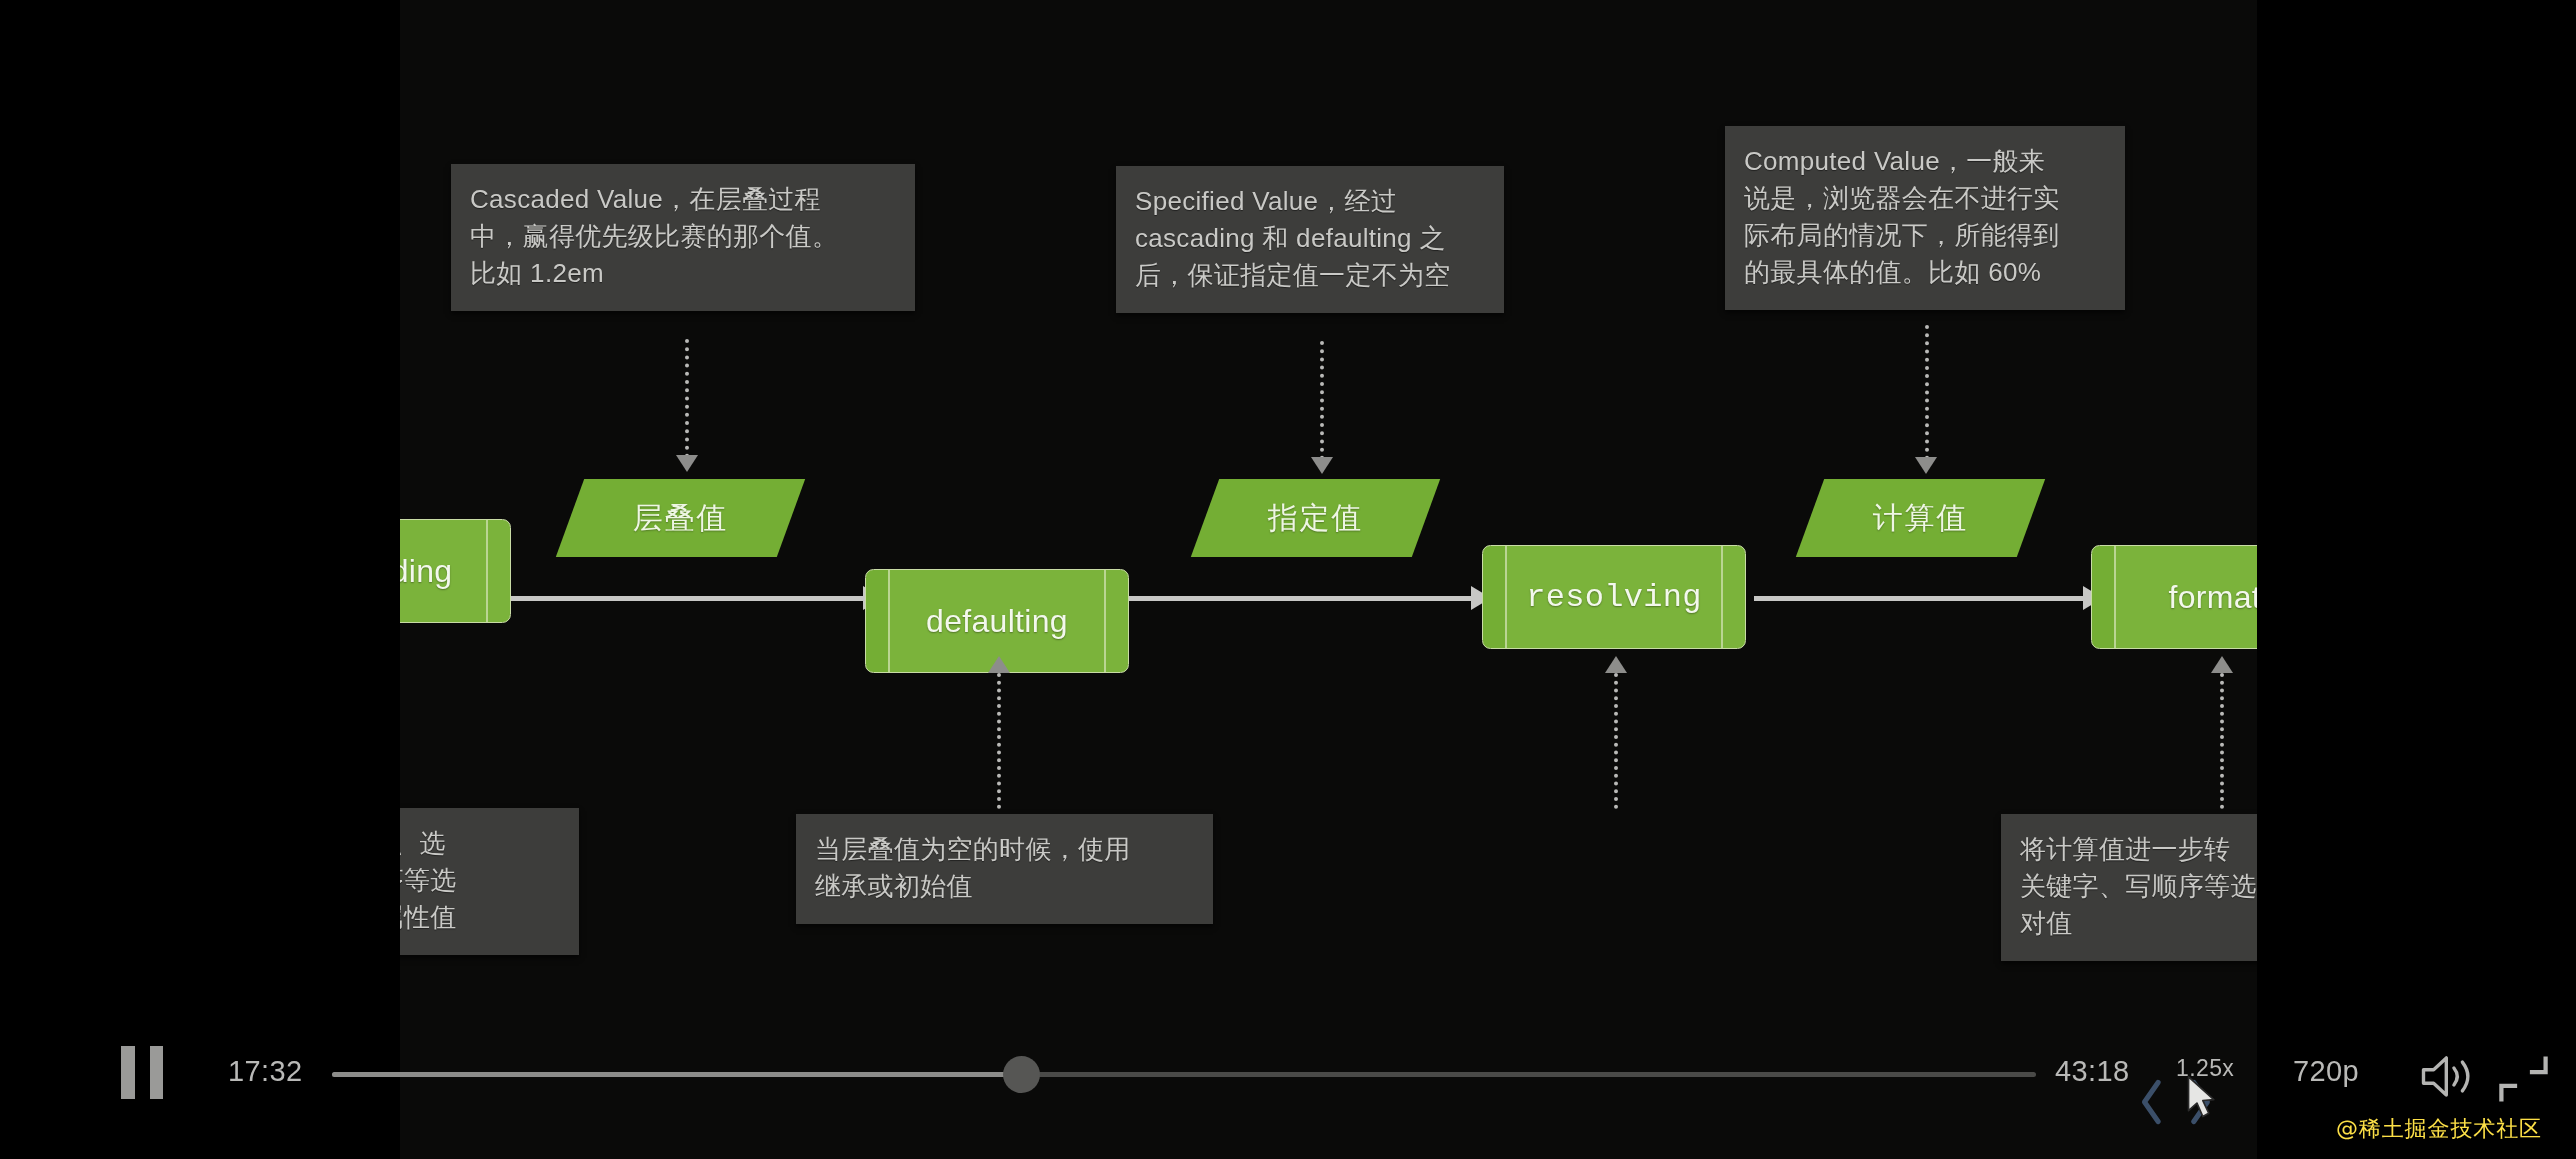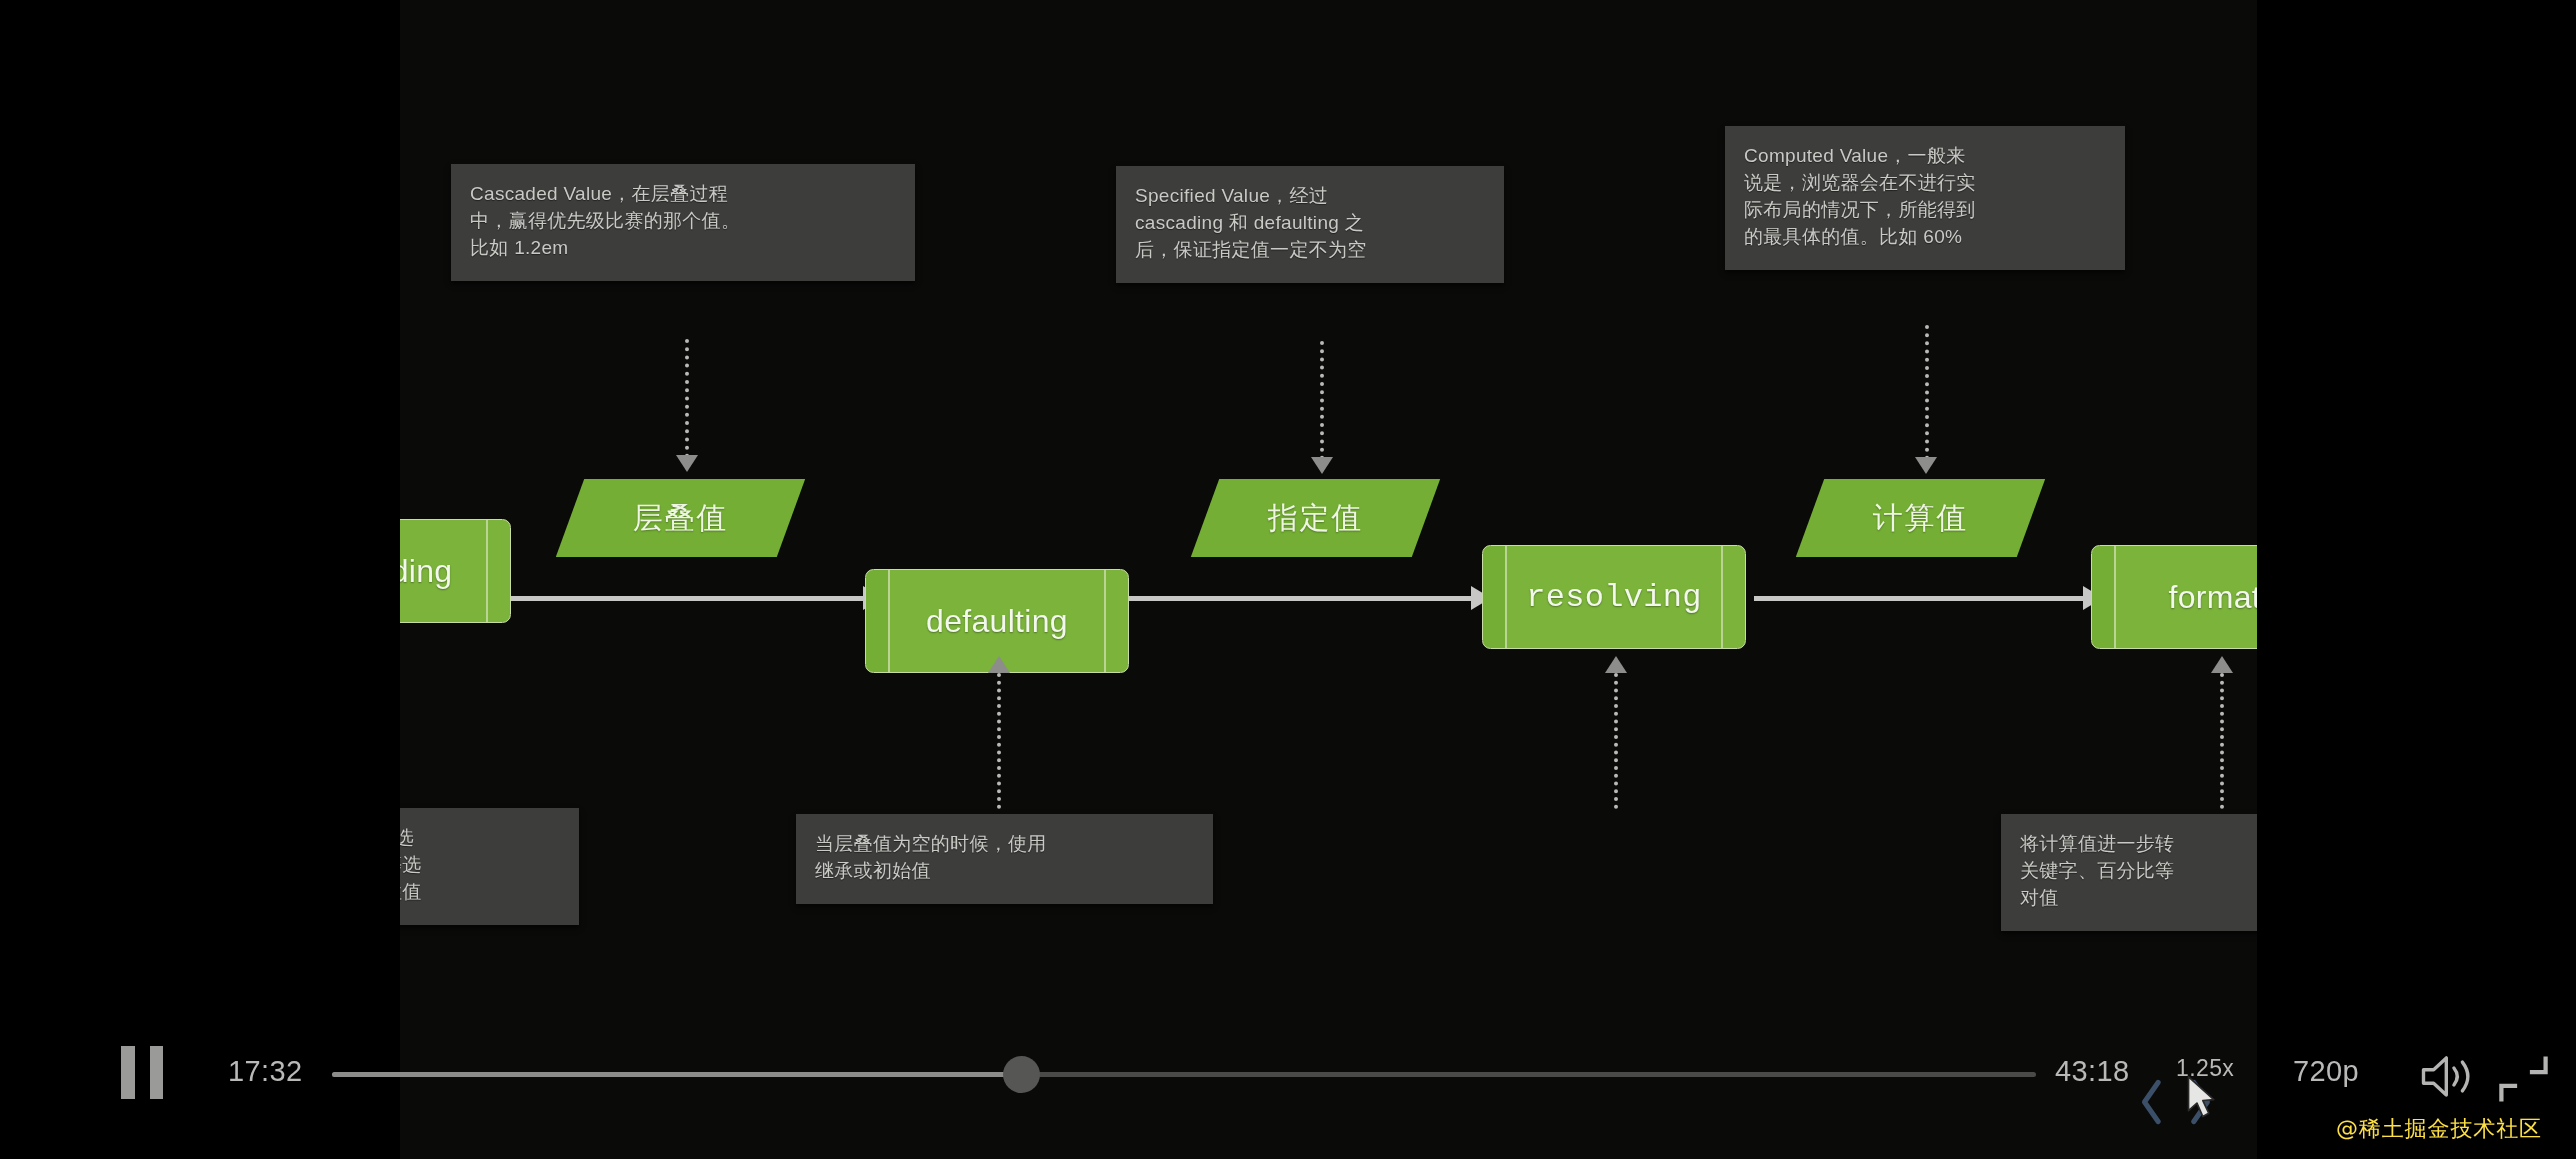--- a/index.html
+++ b/index.html
@@ -19,21 +19,21 @@
     background:#0a0a09;
     overflow:hidden;
   }
   #video-inner { position:absolute; left:0; top:0; width:1857px; height:1159px; }
 
   
   .note {
     position:absolute;
     background:#3d3d3b;
     color:#c9c9c6;
-    font-size:19px;
+    font-size:26px;
     line-height:1.42;
     padding:17px 19px 19px 19px;
     letter-spacing:0.3px;
     text-shadow:0 0.9px 0.9px rgba(0,0,0,.45);
     white-space:pre-line;
   }
   .note.shadowed { box-shadow:0 2.6px 5.1px rgba(0,0,0,.6); }
 
   
   .dots {
@@ -235,21 +235,21 @@
 
       <div class="note shadowed" style="left:-94px; top:808px; width:273px;">ortant、选
 写顺序等选
 一个属性值</div>
 
       <div class="note shadowed" style="left:396px; top:814px; width:417px;">当层叠值为空的时候，使用
 继承或初始值</div>
 
 
       <div class="note shadowed" style="left:1601px; top:814px; width:341px;">将计算值进一步转
-关键字、百分比等
+关键字、写顺序等选
 对值</div>
 
     </div>
   </div>
 
   <div id="controls"></div>
 
   <div id="pause-btn">
     <i></i>
       <i></i>

